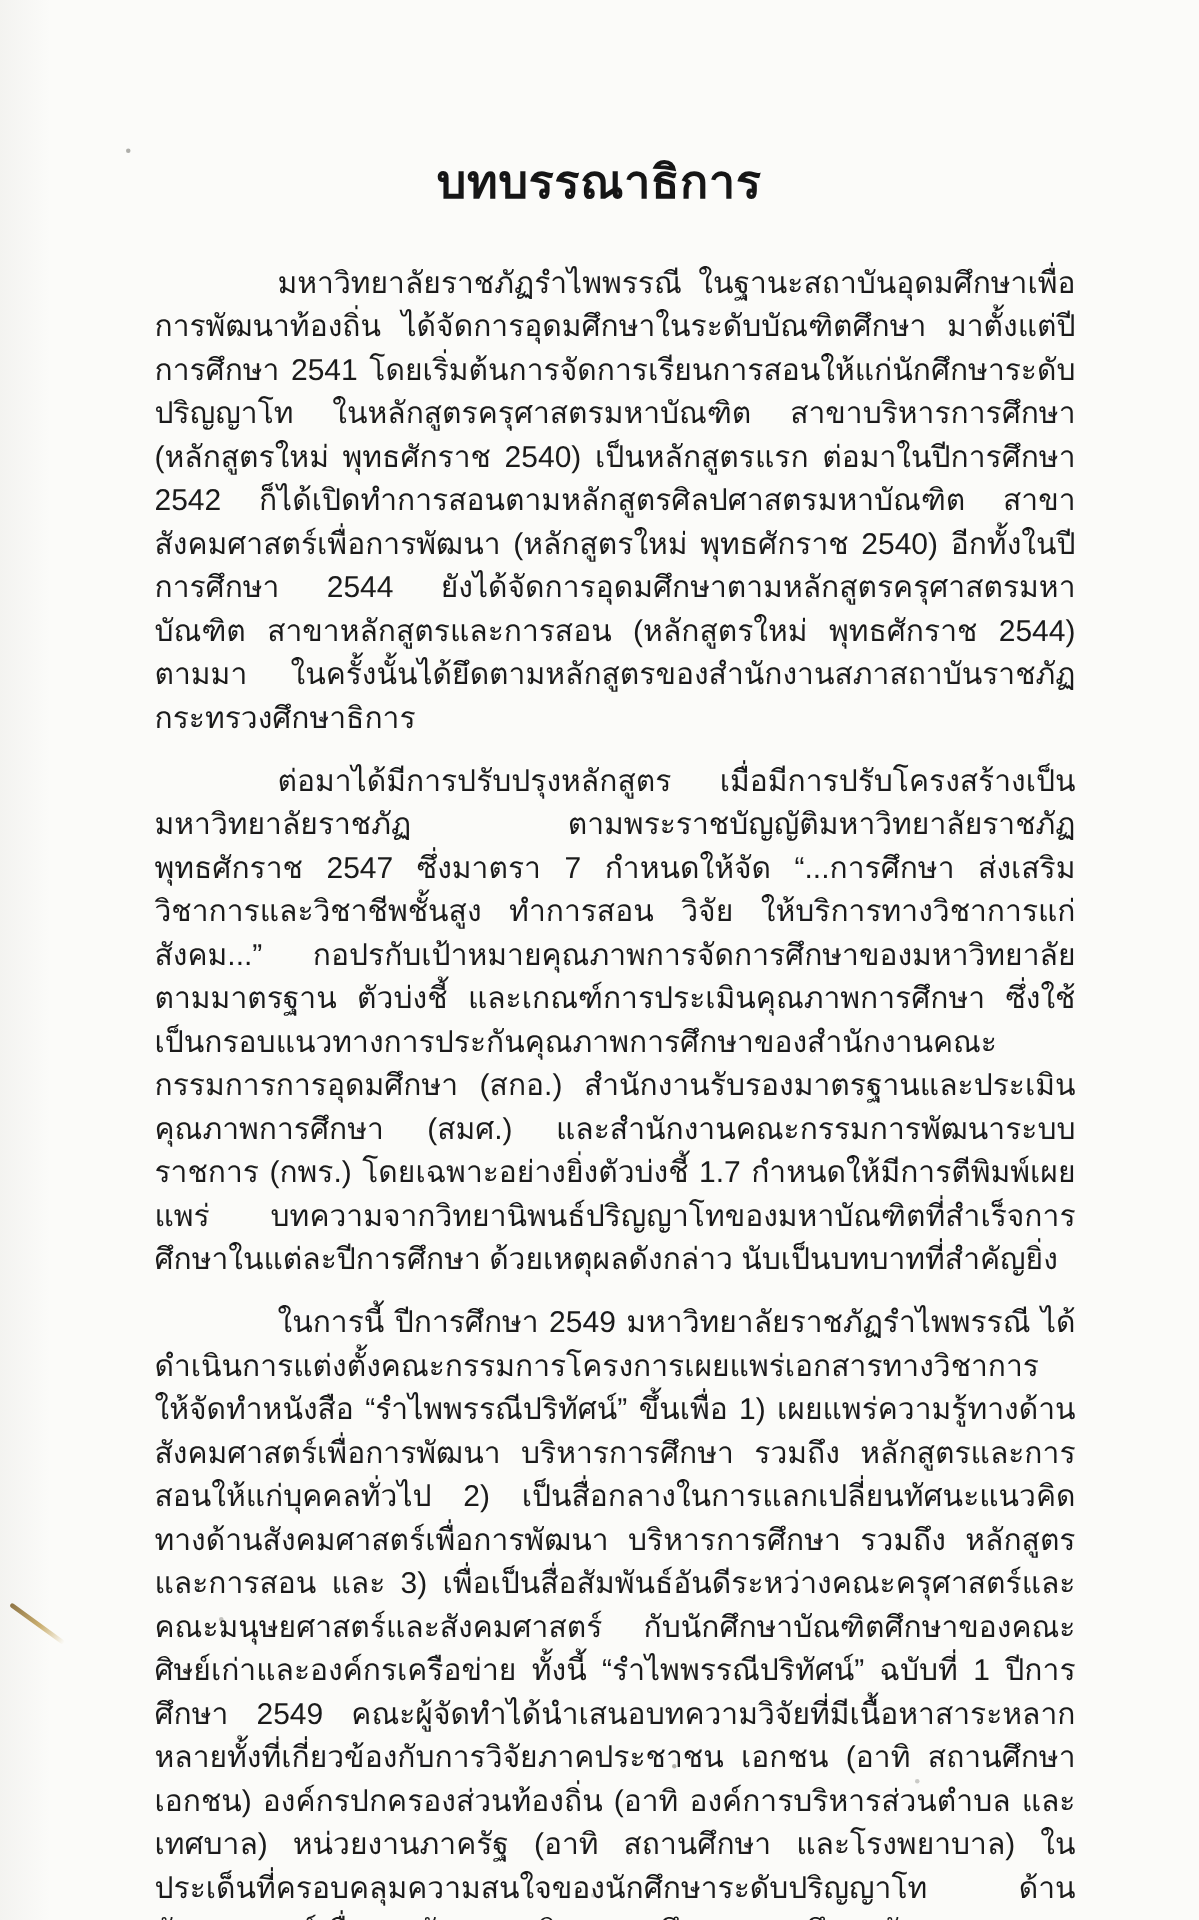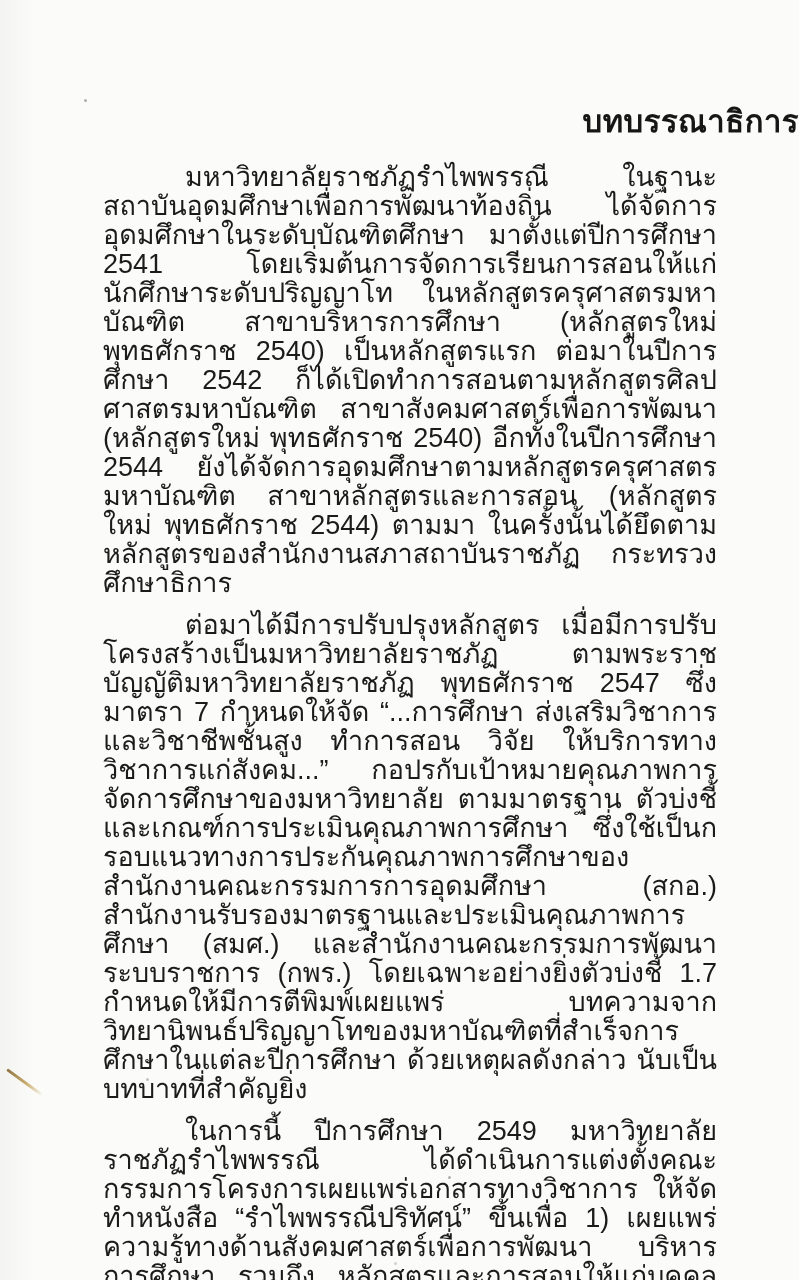--- a/index.html
+++ b/index.html
@@ -20,37 +20,37 @@
     left: 0; top: 0;
     width: 34px; height: 1280px;
     background: linear-gradient(to right, rgba(120,115,100,0.06), rgba(120,115,100,0.0));
     pointer-events: none;
   }
   .page-title {
     position: absolute;
     top: 96px;
     left: 0;
     width: 799px;
-    text-align: right;
+    text-align: center;
     font-size: 31px;
     font-weight: 700;
     color: #161616;
     letter-spacing: 0.5px;
     margin: 0;
   }
   .content {
     position: absolute;
     top: 163px;
     left: 103px;
     width: 614px;
     color: #1b1b1b;
   }
   .content p {
-    margin: 0 0 13px 0;
-    font-size: 27px;
+    margin: 12px 0 13px 0;
+    font-size: 20px;
     line-height: 29px;
     text-align: justify;
     text-indent: 82px;
     word-break: normal;
   }
   
   .scratch {
     position: absolute;
     left: 7px;
     top: 1068px;

